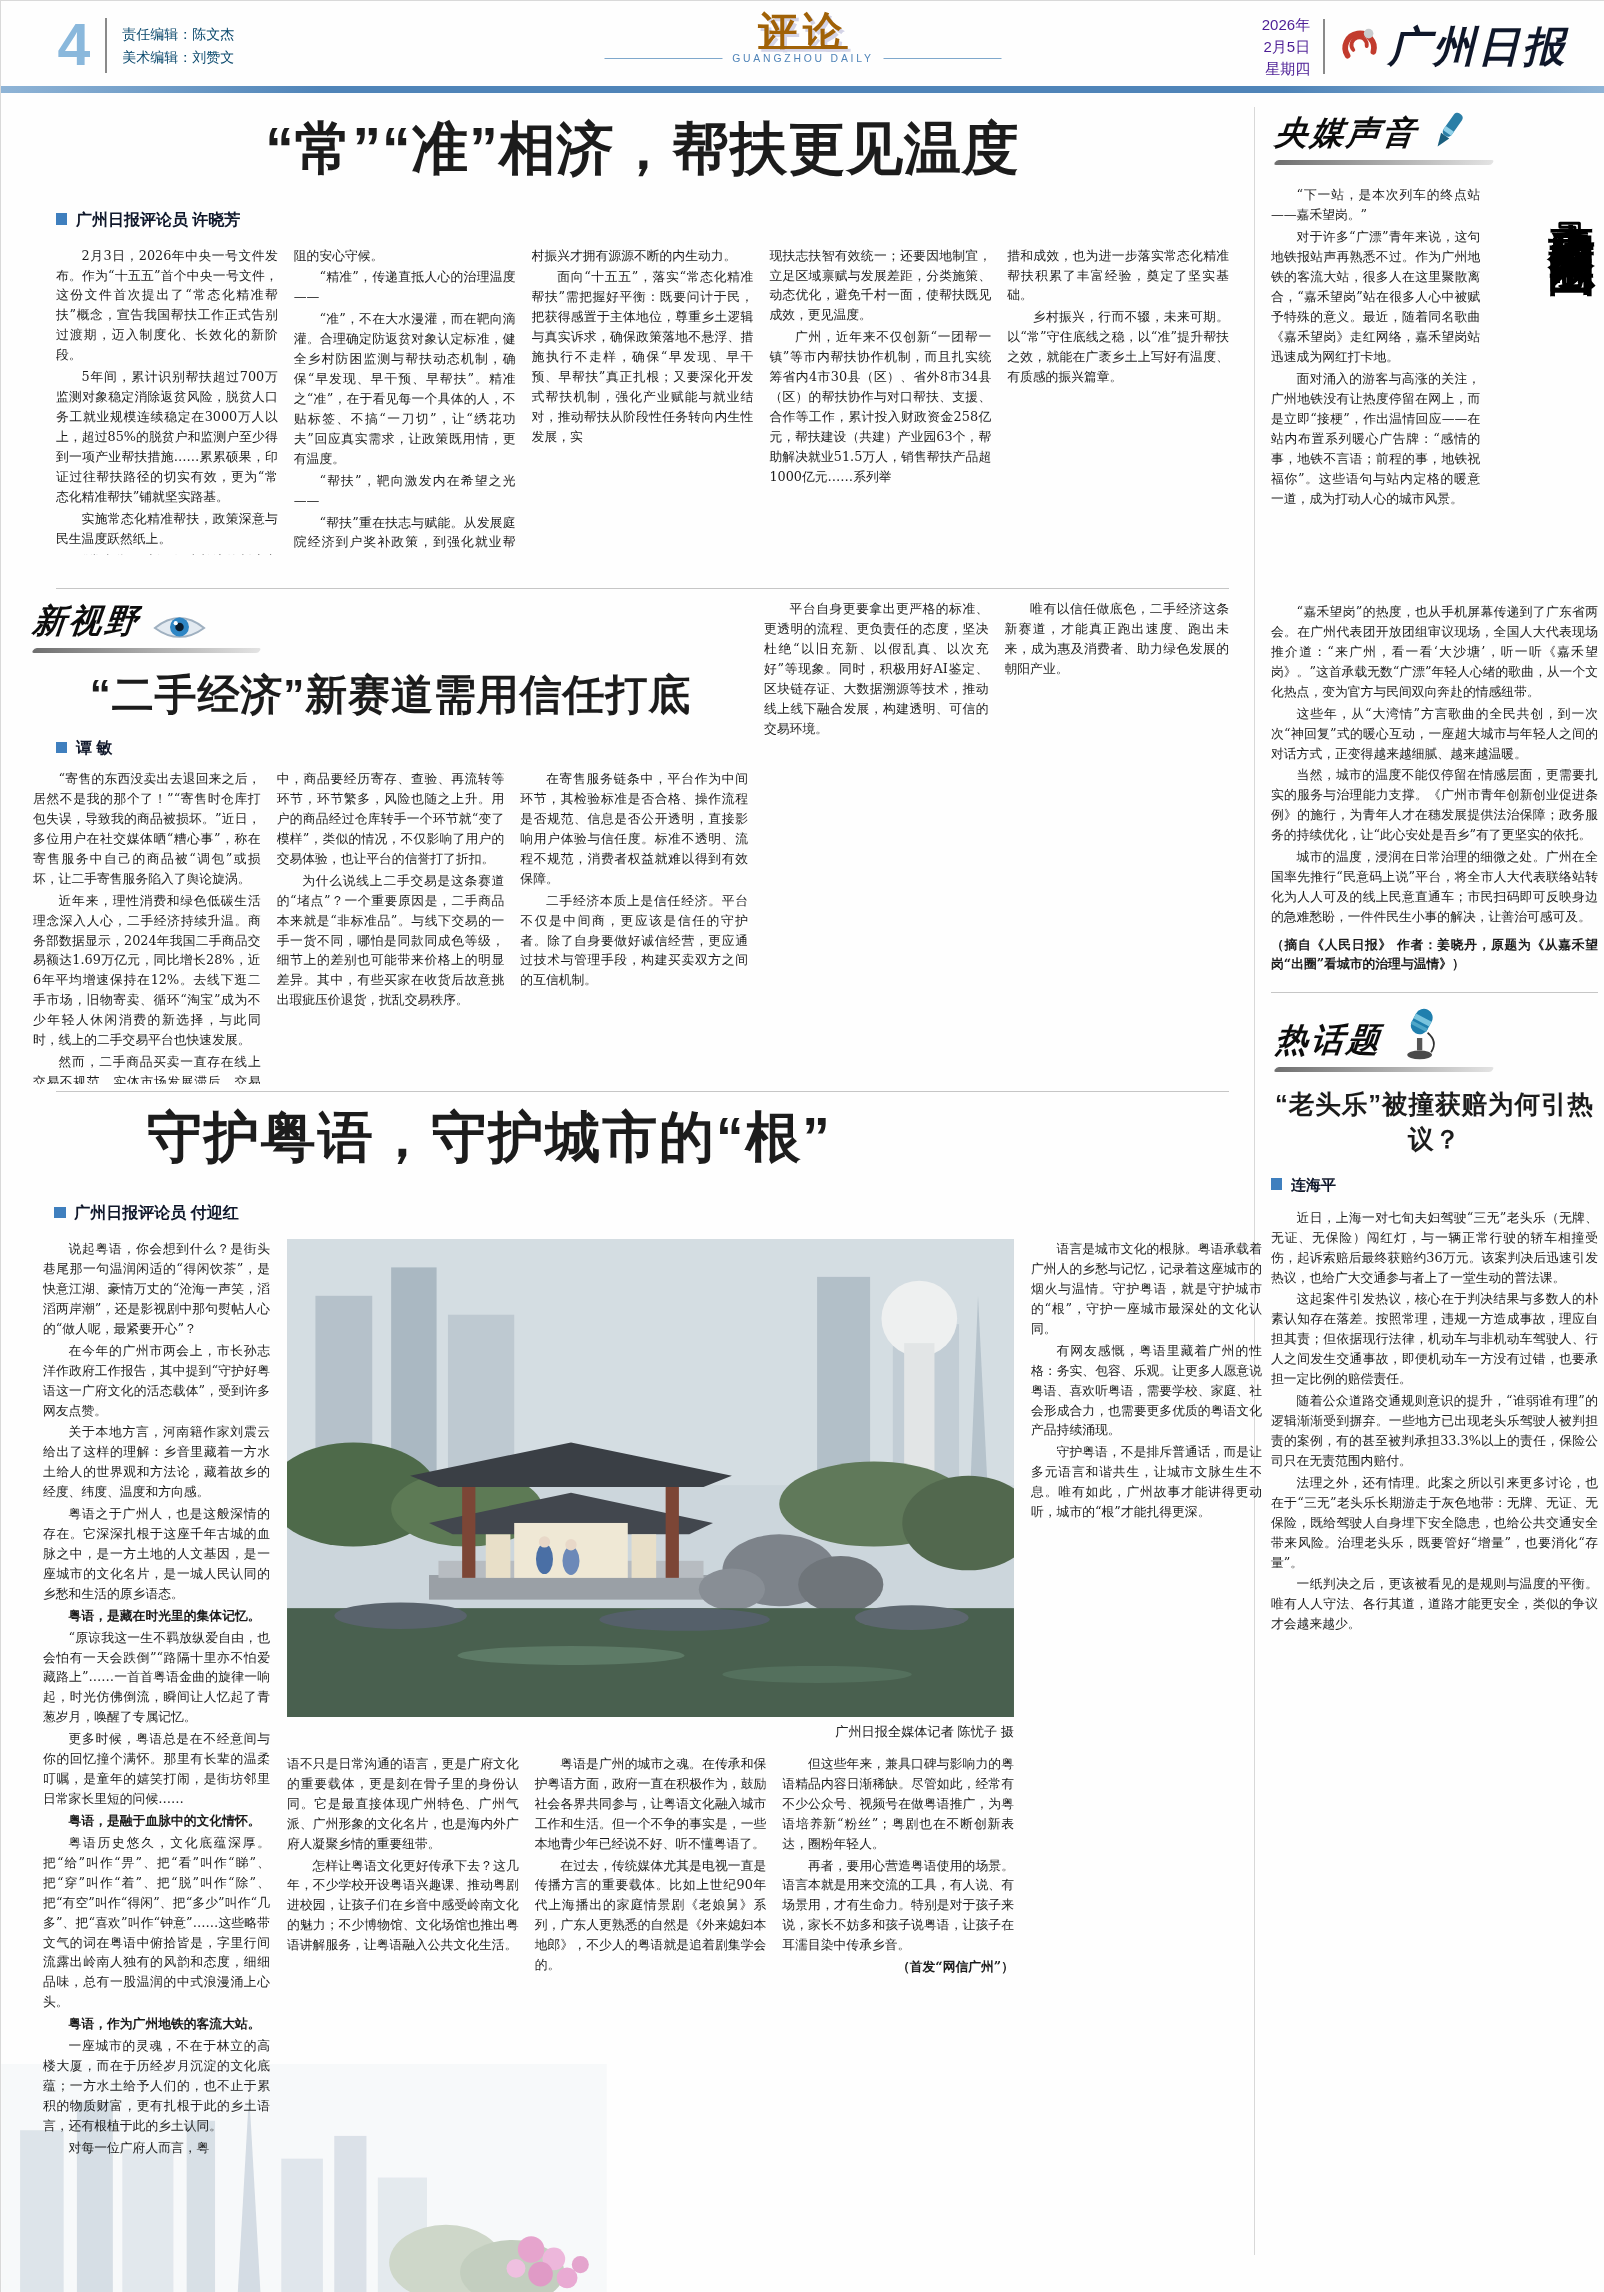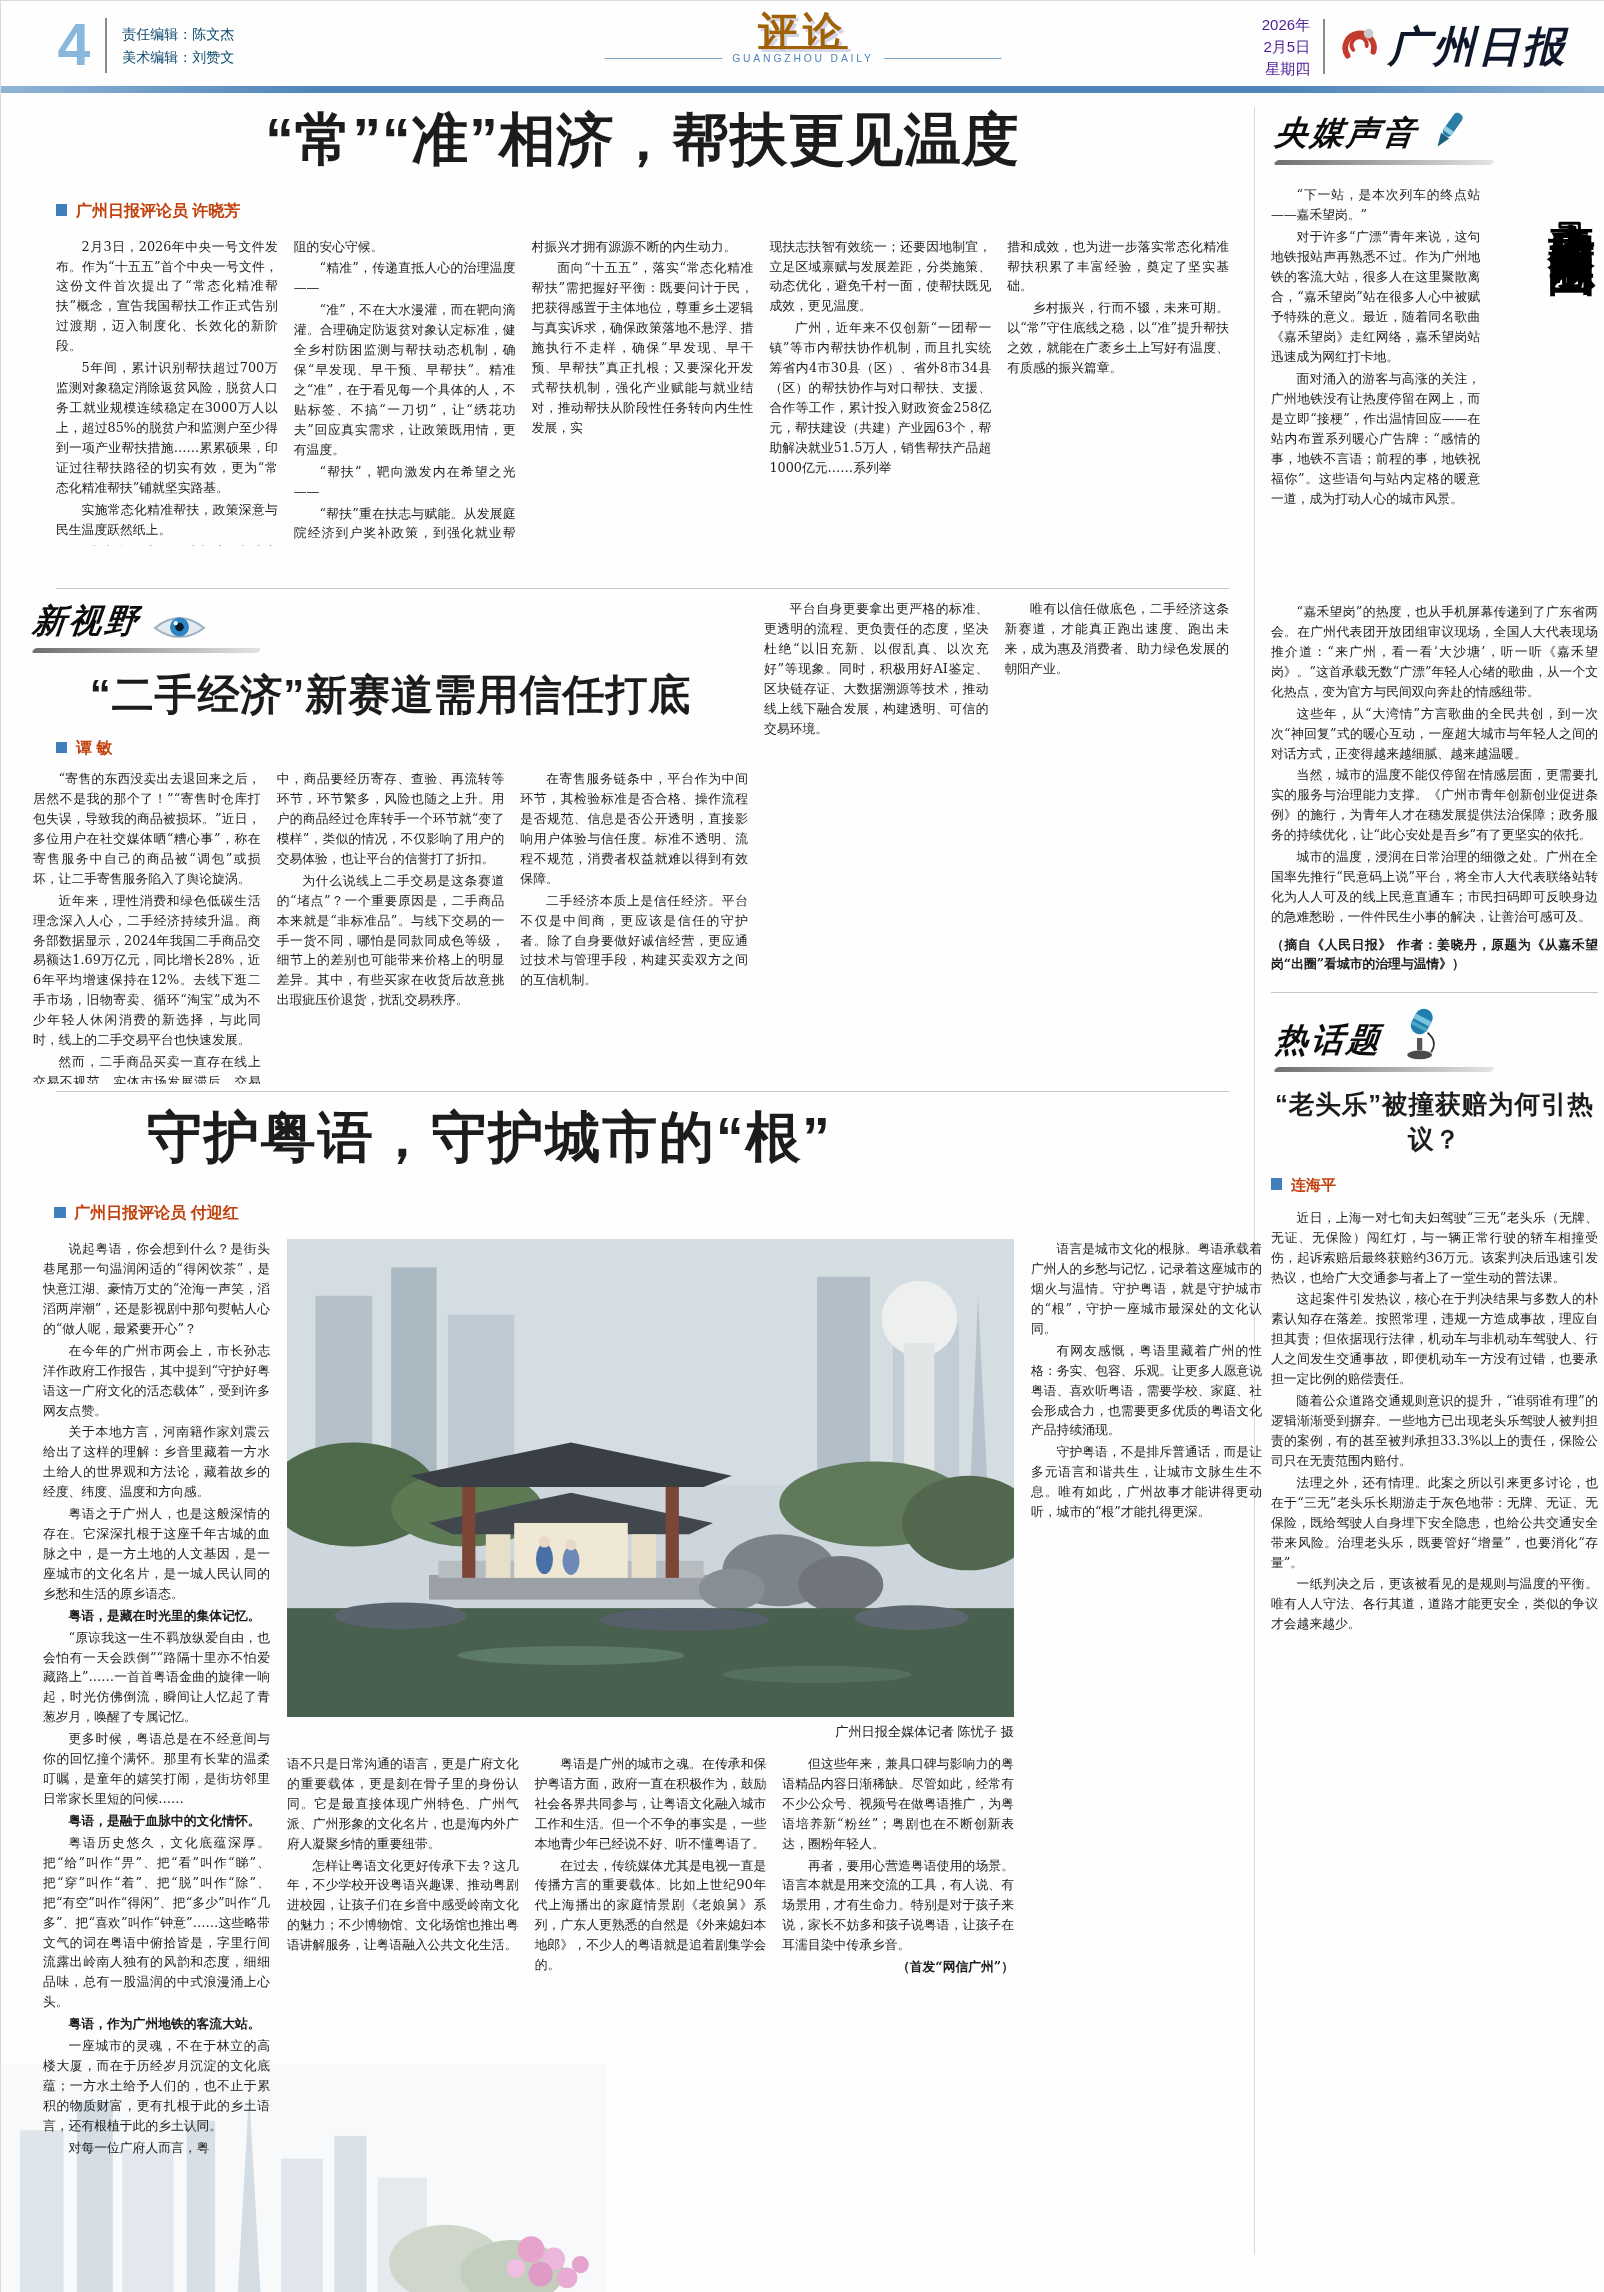--- a/index.html
+++ b/index.html
@@ -21,29 +21,29 @@
   .dateblock{font-family:"Liberation Sans",sans-serif;font-size:15px;color:#4c1d95;text-align:right;line-height:1.45;}
   .brand{display:flex;align-items:center;gap:5.7px;}
   .brand-name{font-family:"DejaVu Serif",serif;font-style:italic;font-weight:900;font-size:42px;color:#0f172a;letter-spacing:2.8px;}
   .bluebar{position:absolute;top:85px;left:0;width:100%;height:6.6px;
            background:linear-gradient(90deg,#8fb4d6,#4f84b8 20%,#4f84b8 80%,#8fb4d6);}
   
   p.bp{margin:0 0 1.9px;text-indent:2em;text-align:justify;line-height:1.56;}
   p.noind{text-indent:0;}
   p.subhead{font-family:"Liberation Sans",sans-serif;font-weight:700;}
   p.ending{text-align:right;text-indent:0;font-weight:700;}
-  .byline{font-family:"Liberation Sans",sans-serif;font-size:16px;font-weight:700;color:#c2410c;}
+  .byline{font-family:"Liberation Sans",sans-serif;font-size:16px;font-weight:700;color:#0f172a;}
   .byline .sq{display:inline-block;width:11.4px;height:11.4px;background:#3f7fbe;margin-right:8.5px;}
   .badge-row{display:flex;align-items:flex-end;gap:11.4px;}
   .badge-txt{font-family:"DejaVu Serif",serif;font-style:italic;font-weight:900;font-size:33px;
              color:#0d0d0d;letter-spacing:2.8px;transform:skewX(-6deg);}
   .swoosh{height:4.7px;background:linear-gradient(90deg,#6f6f6f,#e3e3e3);border-radius:2.8px;
           transform:skewX(-30deg);margin-top:3.8px;}
   
-  .a1{position:absolute;left:55px;top:91px;width:1173px;}
+  .a1{position:absolute;left:55px;top:100px;width:1173px;}
   .a1 .hl{font-family:"Liberation Sans",sans-serif;font-size:57px;font-weight:900;letter-spacing:0.9px;
           text-align:center;line-height:1.15;margin-top:15px;}
   .a1 .byline{margin-top:28px;}
   .a1-cols{display:flex;gap:16px;margin-top:15px;}
   .a1-cols .col{flex:1;font-size:12.8px;height:309px;overflow:hidden;}
   .hr-left{position:absolute;left:55px;width:1173px;border-top:0.9px solid #c6c6c6;}
   
   .secB{position:absolute;left:32px;top:598px;width:1196px;height:485px;display:flex;gap:16px;}
   .b-left{width:715px;display:flex;flex-direction:column;}
   .b-badge{width:227px;}

